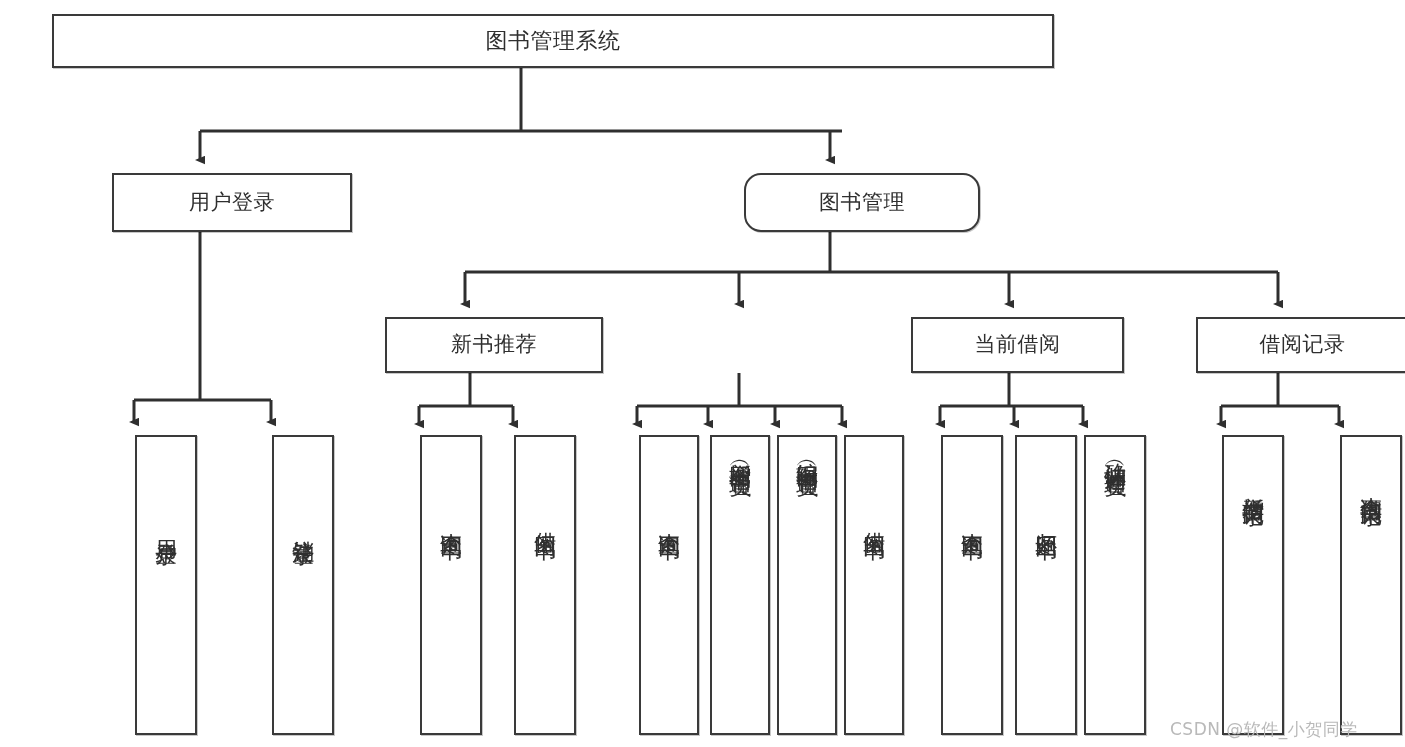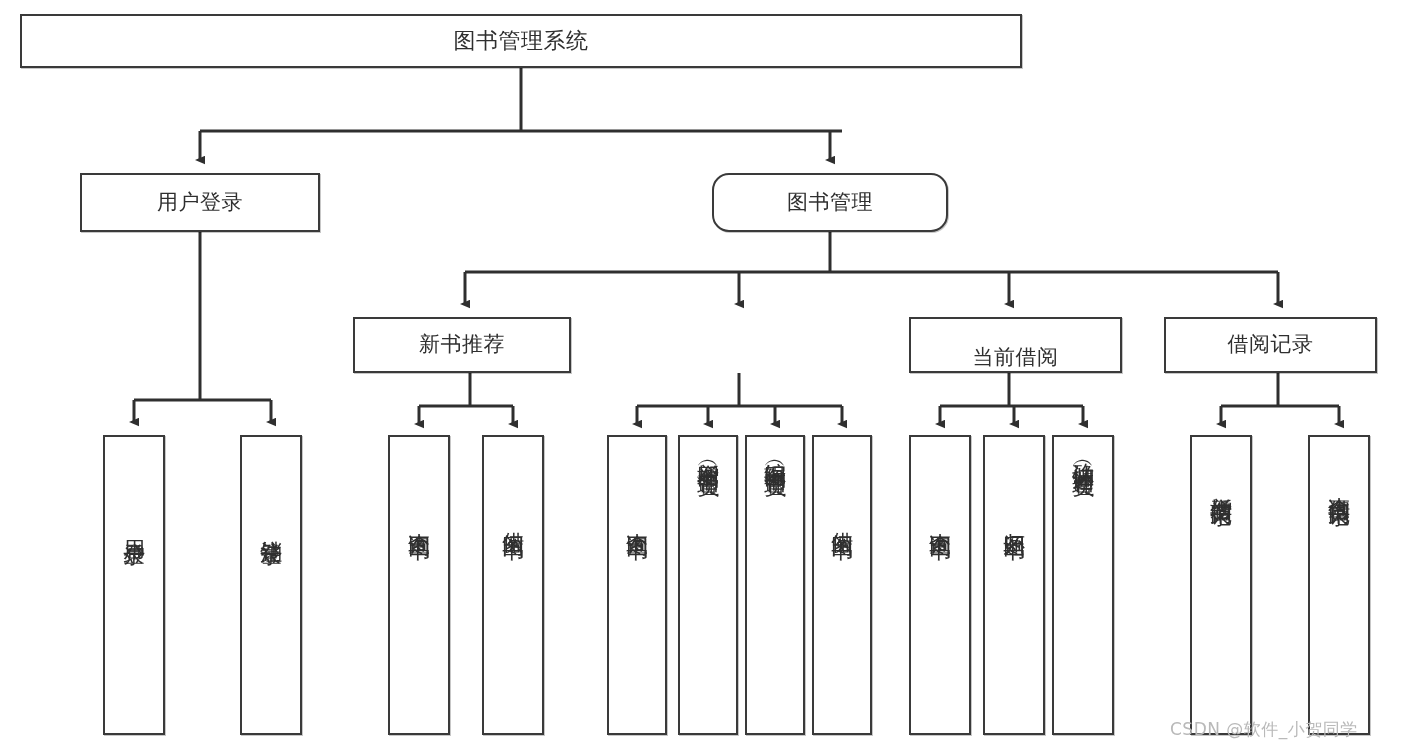--- a/index.html
+++ b/index.html
@@ -29,20 +29,21 @@
   .node {
     position: absolute;
     box-sizing: border-box;
     background: #ffffff;
     border: 2px solid #3a3a3a;
     box-shadow: 1px 1px 0 rgba(0,0,0,0.22);
     display: flex;
     align-items: center;
     justify-content: center;
     color: #2b2b2b;
+    margin-left: 32px;
   }
   .node-label {
     display: block;
     text-align: center;
     line-height: 1.22;
     letter-spacing: 0.5px;
     color: #2f2f2f;
     white-space: pre;
   }
   
@@ -140,21 +141,21 @@
   <div class="node horiz" style="left:80px; top:173px; width:240px; height:59px;">
     <span class="node-label">用户登录</span>
   </div>
   <div class="node horiz" style="left:712px; top:173px; width:236px; height:59px;border-radius:17px;">
     <span class="node-label">图书管理</span>
   </div>
 
   <div class="node horiz" style="left:353px; top:317px; width:218px; height:56px;">
     <span class="node-label">新书推荐</span>
   </div>
-  <div class="node horiz" style="left:909px; top:317px; width:213px; height:56px;align-items:flex-end;">
+  <div class="node horiz" style="left:879px; top:317px; width:213px; height:56px;">
     <span class="node-label">当前借阅</span>
   </div>
   <div class="node horiz" style="left:1164px; top:317px; width:213px; height:56px;">
     <span class="node-label">借阅记录</span>
   </div>
 
   <div class="node vert mid" style="left:103px; top:435px; width:62px; height:300px; padding-top:85px;">
     <span class="node-label">用户登录</span>
   </div>
   <div class="node vert mid" style="left:240px; top:435px; width:62px; height:300px; padding-top:85px;">

